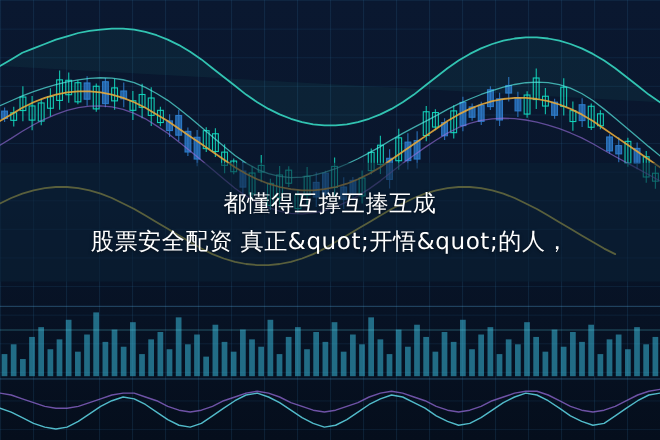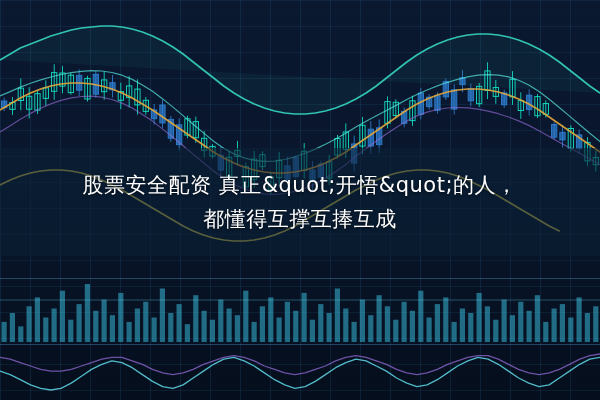--- a/index.html
+++ b/index.html
@@ -361,17 +361,17 @@
 
   <svg class="layer" id="indicator-layer">
       <polyline points="0.0,371.1 10.2,374.6 20.3,379.7 30.5,384.9 40.7,388.3 50.8,390.0 61.0,388.3 71.2,383.1 81.4,376.3 91.5,369.4 101.7,364.3 111.9,360.9 122.0,362.6 132.2,367.7 142.4,374.6 152.5,381.4 162.7,386.6 172.9,388.3 183.1,384.9 193.2,378.0 203.4,371.1 213.6,364.3 223.7,359.1 233.9,357.4 244.1,360.9 254.2,366.0 264.4,372.9 274.6,379.7 284.7,384.9 294.9,388.3 305.1,386.6 315.3,381.4 325.4,374.6 335.6,367.7 345.8,362.6 355.9,359.1 366.1,360.9 376.3,366.0 386.4,371.1 396.6,378.0 406.8,383.1 416.9,386.6 427.1,384.9 437.3,379.7 447.5,372.9 457.6,366.0 467.8,360.9 478.0,357.4 488.1,359.1 498.3,364.3 508.5,371.1 518.6,378.0 528.8,383.1 539.0,386.6 549.2,384.9 559.3,378.0 569.5,371.1 579.7,364.3 589.8,359.1 600.0,357.4" fill="none" stroke="#5fd8e8" stroke-width="1.3" stroke-opacity="0.85" stroke-linejoin="round" stroke-linecap="round"></polyline>
       <polyline points="0.0,357.4 10.2,359.1 20.3,362.6 30.5,366.0 40.7,369.4 50.8,371.1 61.0,371.1 71.2,369.4 81.4,366.0 91.5,362.6 101.7,359.1 111.9,357.4 122.0,357.4 132.2,360.9 142.4,364.3 152.5,369.4 162.7,372.9 172.9,374.6 183.1,372.9 193.2,369.4 203.4,364.3 213.6,360.9 223.7,357.4 233.9,355.7 244.1,357.4 254.2,360.9 264.4,366.0 274.6,369.4 284.7,372.9 294.9,374.6 305.1,372.9 315.3,369.4 325.4,366.0 335.6,360.9 345.8,357.4 355.9,355.7 366.1,357.4 376.3,360.9 386.4,364.3 396.6,369.4 406.8,372.9 416.9,374.6 427.1,372.9 437.3,369.4 447.5,364.3 457.6,360.9 467.8,357.4 478.0,355.7 488.1,355.7 498.3,359.1 508.5,364.3 518.6,369.4 528.8,372.9 539.0,374.6 549.2,372.9 559.3,369.4 569.5,364.3 579.7,359.1 589.8,355.7 600.0,354.0" fill="none" stroke="#9b6fe0" stroke-width="1.3" stroke-opacity="0.7" stroke-linejoin="round" stroke-linecap="round"></polyline>
     </svg>
 
   <div class="sep" id="sep-upper"></div>
   <div class="sep" id="sep-lower"></div>
 
   <div id="headline-band">
+    <div class="line">都懂得互撑互捧互成</div>
     <div class="line">股票安全配资 真正&amp;quot;开悟&amp;quot;的人，</div>
-    <div class="line">都懂得互撑互捧互成</div>
   </div>
 
 </div>
 
 </body></html>

